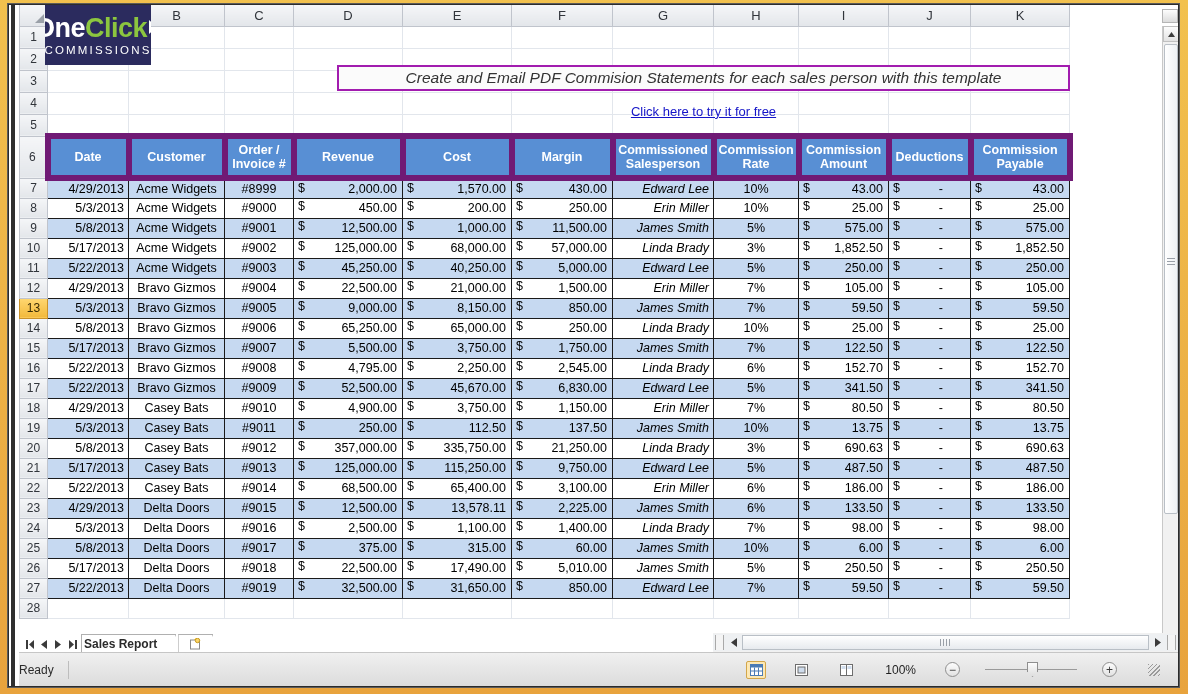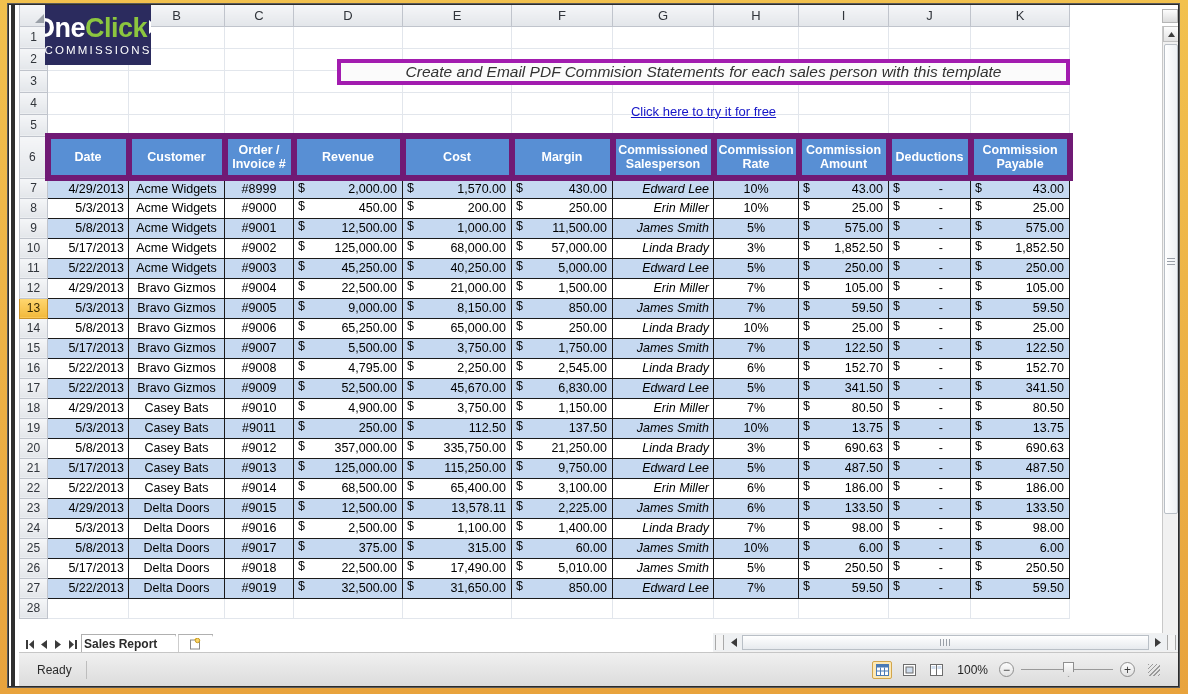--- a/index.html
+++ b/index.html
@@ -78,23 +78,23 @@
     display:flex; flex-direction:column; align-items:center; justify-content:center;
     overflow:hidden;
   }
   #logo .l1 { font-size: 27px; font-weight: bold; letter-spacing: -0.5px; line-height: 30px; display:flex; align-items:center;}
   #logo .one { color:#ffffff; }
   #logo .click { color:#8cc63f; }
   #logo .cursor { margin-left:1px; display:inline-block; }
   #logo .l2 { font-size: 11.5px; letter-spacing: 2.2px; color:#ffffff; margin-top:1px; }
 
   #banner {
-    position: absolute; left: 318px; top: 54px;
+    position: absolute; left: 318px; top: 60px;
     width: 733px; height: 26px;
-    background: #fbfbfb; border: 4px solid #a21caf;
+    background: #fbfbfb; border: 2px solid #a21caf;
     display:flex; align-items:center; justify-content:center;
     font-size: 15.5px; font-style: italic; color: #333; white-space:nowrap;
   }
   #bannerLink {
     position:absolute; left:318px; top:97px; width:733px; height:18px;
     display:flex; align-items:center; justify-content:center;
     font-size:13px; color:#1414c8; text-decoration: underline; cursor:pointer;
   }
 
   
@@ -161,23 +161,23 @@
       font-size:9px; color:#3b3b3b; background:#eef0f2; }
   .hsep { width:9px; height:15px; border-left:1px solid #a9a9a9; border-right:1px solid #a9a9a9;
       background:#f4f4f4; margin:0 2px; }
 
   
   #status {
     position:absolute; left:10px; right:0; bottom:0; height:34px;
     background: linear-gradient(180deg,#f0f0f0,#dcdcdc);
     border-top:1px solid #c6c6c6; display:flex; align-items:center;
   }
-  #ready { font-size:12px; color:#2b2b2b; padding-left:18px; }
+  #ready { font-size:12px; color:#2b2b2b; }
   #statusDiv { width:1px; height:18px; background:#bdbdbd; margin-left:14px; }
-  #zoomArea { margin-left:auto; display:flex; align-items:center; padding-right:18px; gap:7px; }
+  #zoomArea { margin-left:auto; display:flex; align-items:center; padding-right:18px; gap:25px; }
   .viewbtn { width:20px; height:18px; border:1px solid transparent; display:flex;
              align-items:center; justify-content:center; }
   .viewbtn.active { border:1px solid #d2a64b; background:#fde8b4; border-radius:2px; }
   #zoomPct { font-size:12px; color:#1f1f1f; margin:0 4px; }
   .zcirc { width:15px; height:15px; border:1px solid #8f8f8f; border-radius:50%;
            background: linear-gradient(180deg,#fcfcfc,#e2e2e2); display:flex;
            align-items:center; justify-content:center; font-size:12px; color:#3a3a3a; line-height:1;}
   #ztrack { width:92px; height:1px; background:#9a9a9a; position:relative; }
   #zthumb { position:absolute; left:42px; top:-7px; width:11px; height:15px;
             background: linear-gradient(180deg,#fdfdfd,#dedede); border:1px solid #8f8f8f;

